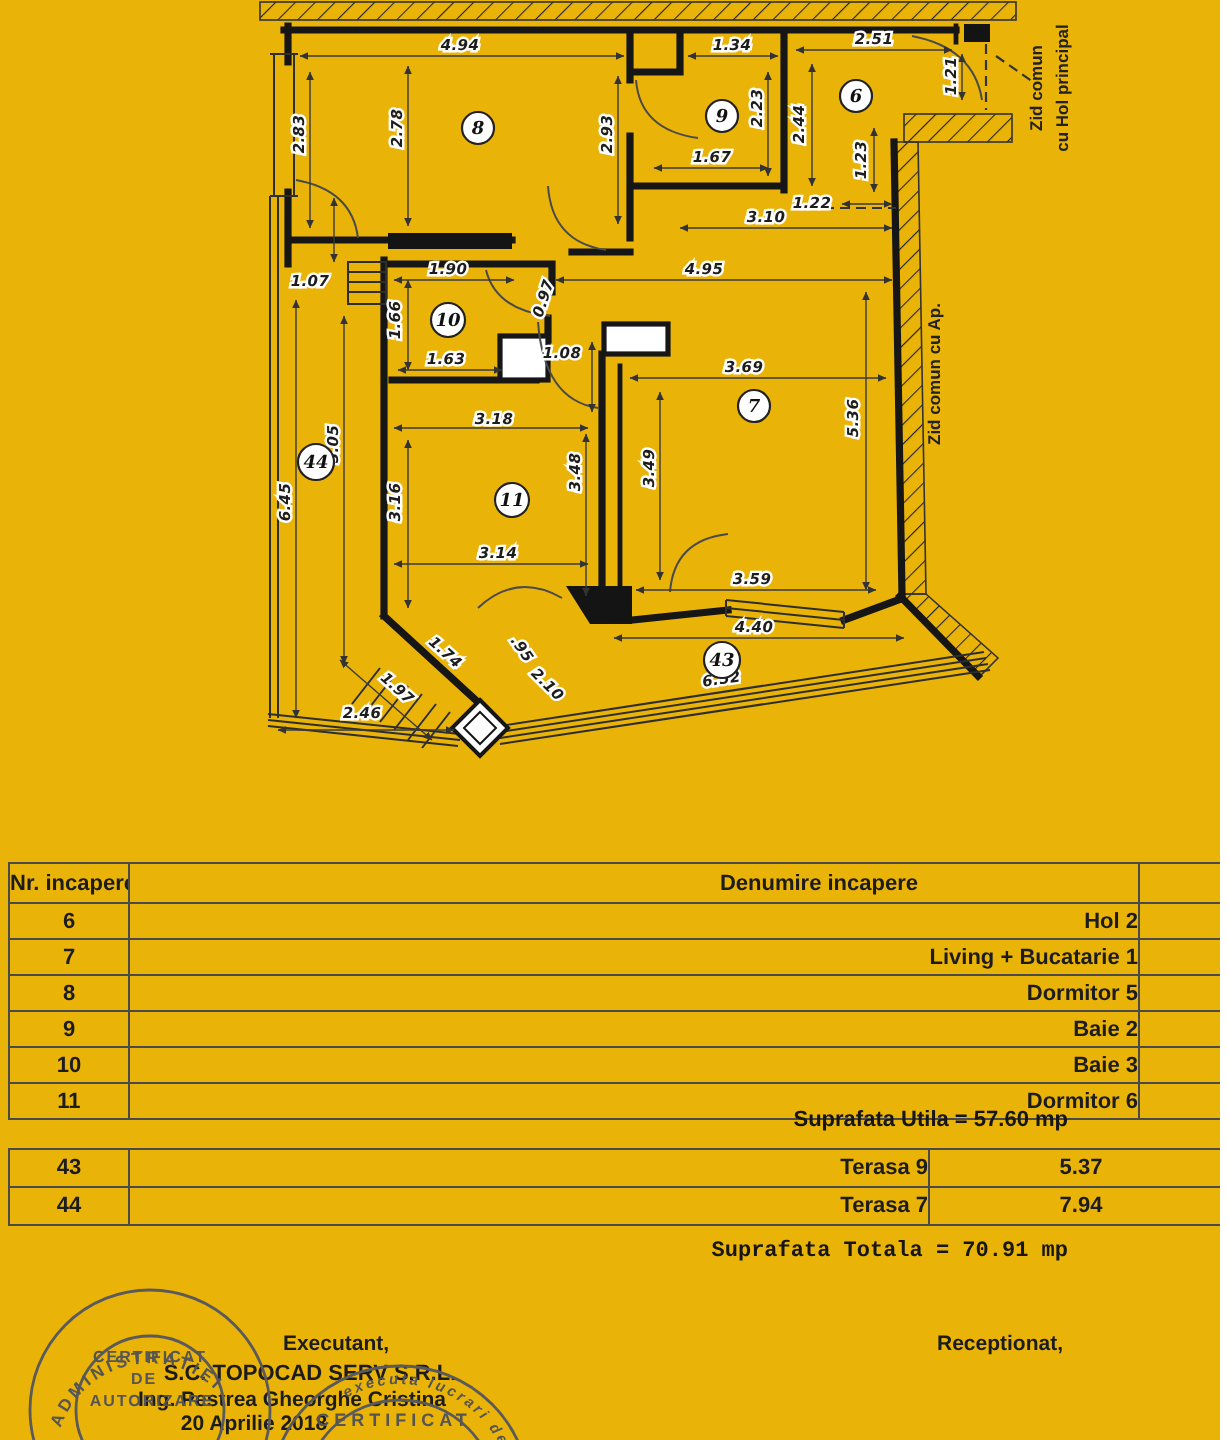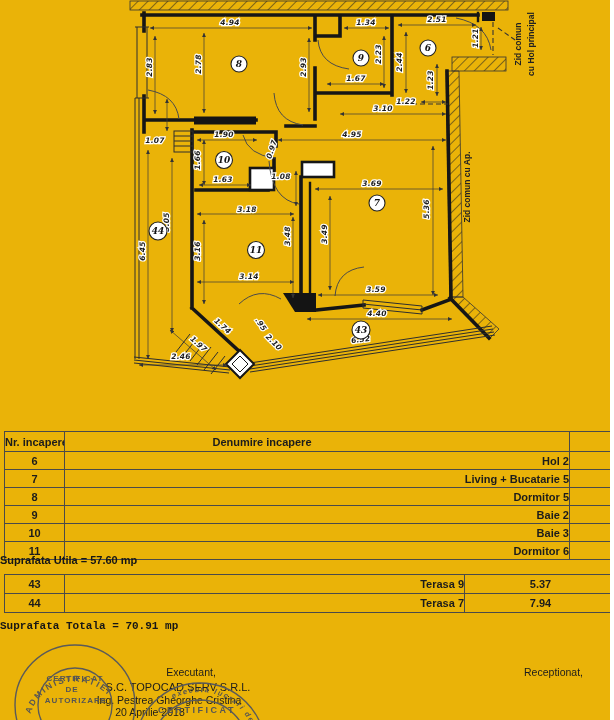--- a/index.html
+++ b/index.html
@@ -24,25 +24,25 @@
   
   table{border-collapse:collapse;table-layout:fixed;font-family:"Liberation Sans",sans-serif;}
   #t1{position:absolute;left:4px;top:431px;width:604px;}
   #t2{position:absolute;left:4px;top:574px;width:604px;}
   td,th{border:1px solid #4a4a4a;font-size:11px;font-weight:700;color:#1c1c1c;
         padding:0;height:17px;overflow:hidden;white-space:nowrap;}
   #t1 th{height:19px;}
   .c-nr{width:59px;text-align:center;}
   .c-name{width:394px;text-align:right;padding-left:5px;}
   .c-area{width:151px;text-align:center;}
-  th.c-name{text-align:center;padding-left:0;padding-right:110px;}
+  th.c-name{padding-left:0;padding-right:110px;}
   th.c-area{padding-left:20px;}
-  .sumline{position:absolute;font-size:11px;font-weight:700;color:#161616;text-align:left;}
+  .sumline{position:absolute;font-size:11px;font-weight:700;color:#161616;text-align:right;}
   
-  .foot{position:absolute;text-align:center;font-weight:400;color:#1c1c1c;padding-left:23px;}
+  .foot{position:absolute;text-align:center;font-weight:700;color:#1c1c1c;}
   #stamps{position:absolute;left:0;top:630px;}
   .stk{stroke:#5a5a5a;stroke-width:1.4;fill:none;}
   .stxt{font:700 8px "Liberation Sans",sans-serif;fill:#555;text-anchor:middle;letter-spacing:1px;}
   .sarc{font:700 8.5px "Liberation Sans",sans-serif;fill:#555;letter-spacing:2px;}
   .sarc2{font:italic 700 7.5px "Liberation Sans",sans-serif;fill:#555;letter-spacing:1.5px;}
   .scert{font:700 9px "Liberation Sans",sans-serif;fill:#555;text-anchor:middle;letter-spacing:2.5px;}
 </style>
 </head>
 <body>
 
@@ -257,21 +257,21 @@
       <th class="c-name">Denumire incapere</th>
       <th class="c-area">Suprafata utila (mp)</th>
     </tr>
     <tr>
       <td class="c-nr">6</td>
       <td class="c-name">Hol 2</td>
       <td class="c-area">4.60</td>
     </tr>
     <tr>
       <td class="c-nr">7</td>
-      <td class="c-name">Living + Bucatarie 5</td>
+      <td class="c-name">Living + Bucatarie 1</td>
       <td class="c-area">20.28</td>
     </tr>
     <tr>
       <td class="c-nr">8</td>
       <td class="c-name">Dormitor 5</td>
       <td class="c-area">14.07</td>
     </tr>
     <tr>
       <td class="c-nr">9</td>
       <td class="c-name">Baie 2</td>
@@ -306,21 +306,21 @@
     </tr>
   </tbody>
     </table>
 
   <div class="sumline" style="left:0;top:620px;width:534px;font-family:Liberation Mono, monospace;">Suprafata Totala = 70.91 mp</div>
 
   <div class="foot" style="left:0;top:666px;width:336px;font-size:10.5px;">Executant,</div>
   <div class="foot" style="left:0;top:681px;width:310px;font-size:11px;">S.C. TOPOCAD SERV S.R.L.</div>
   <div class="foot" style="left:0;top:694px;width:292px;font-size:10.5px;">Ing. Pestrea Gheorghe Cristina</div>
   <div class="foot" style="left:0;top:706px;width:254px;font-size:10.5px;">20 Aprilie 2018</div>
-  <div class="foot" style="left:440px;top:666px;width:120px;font-size:10.5px;text-align:right;">Receptionat,</div>
+  <div class="foot" style="left:440px;top:666px;width:120px;font-size:10.5px;text-align:center;">Receptionat,</div>
 
   <svg id="stamps" width="614" height="90" viewBox="0 0 614 90">
     <defs>
       <path id="lsArc" d="M 29,89 A 47,47 0 0 1 121,89" fill="none"></path>
       <path id="rsArc" d="M 144,118 A 56,56 0 0 1 256,118" fill="none"></path>
     </defs>
     <g>
       <circle class="stk" cx="75" cy="75" r="60"></circle>
       <circle class="stk" cx="75" cy="75" r="37" stroke-width="1.1"></circle>
       <text class="sarc"><textPath href="#lsArc" startOffset="4%">ADMINISTRATIEI</textPath></text>

